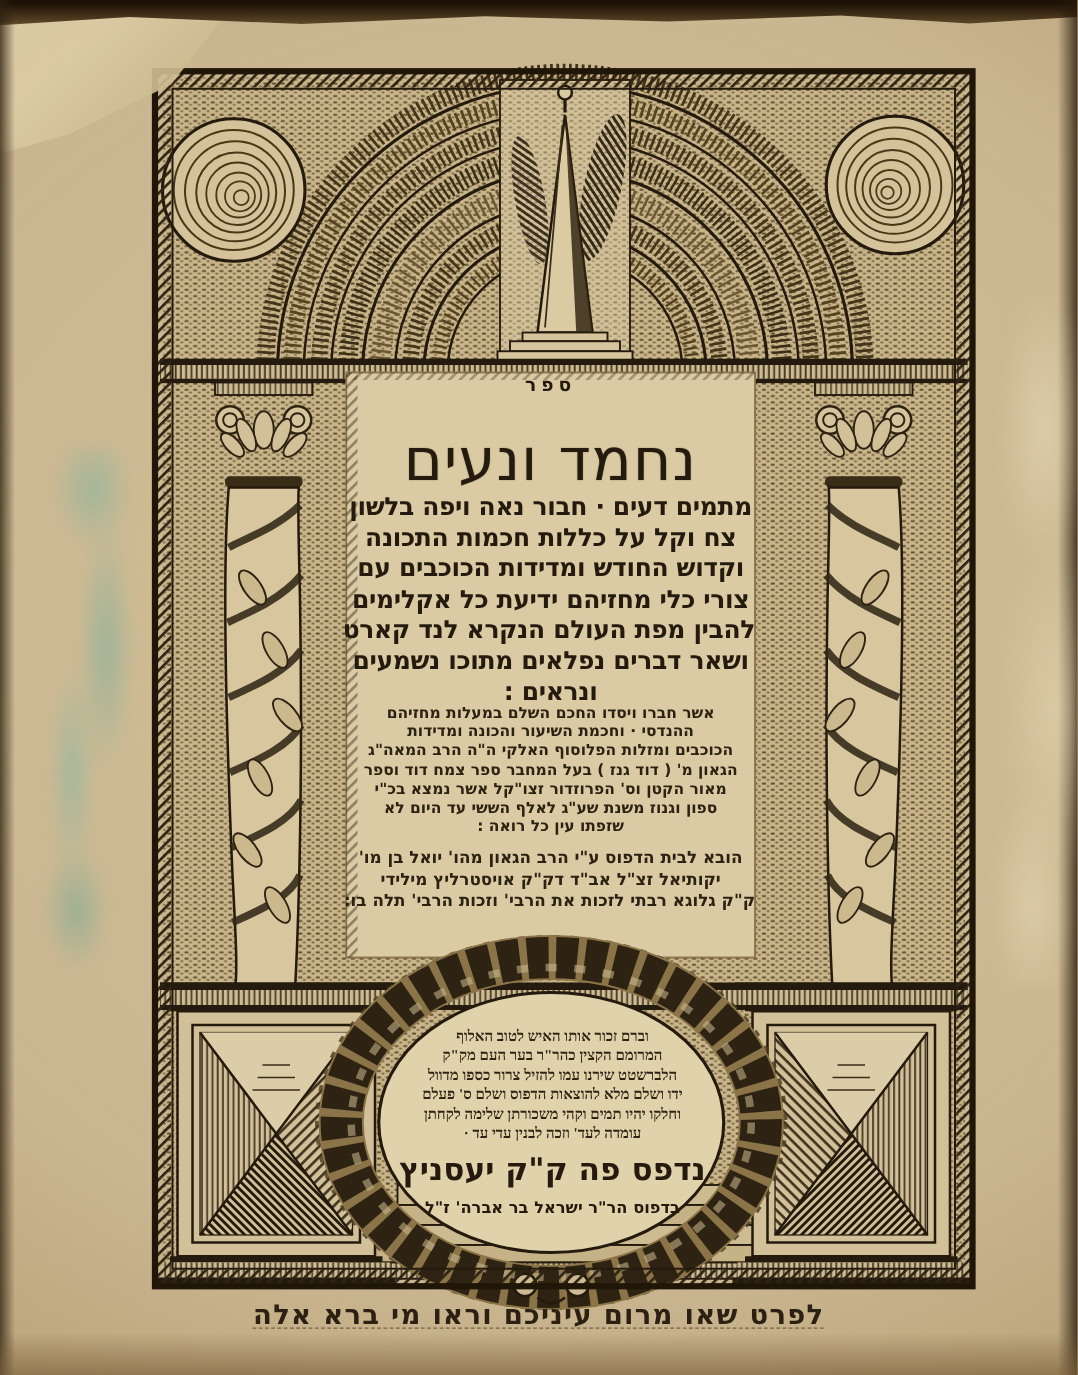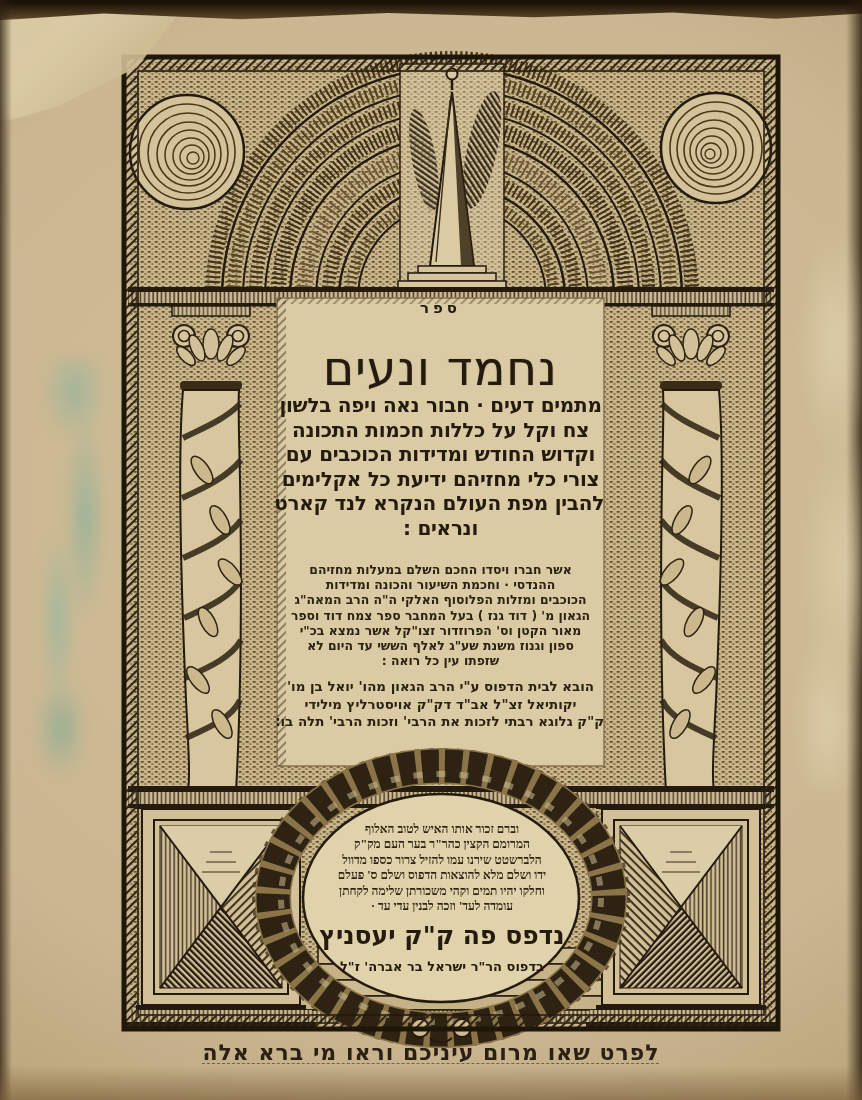--- a/index.html
+++ b/index.html
@@ -236,20 +236,21 @@
 
   <div class="txt header-word">ספר</div>
   <div class="txt main-title">נחמד ונעים</div>
 
   <div class="txt subtitle">
     <div>מתמים דעים · חבור נאה ויפה בלשון</div>
     <div>צח וקל על כללות חכמות התכונה</div>
     <div>וקדוש החודש ומדידות הכוכבים עם</div>
     <div>צורי כלי מחזיהם ידיעת כל אקלימים</div>
     <div>להבין מפת העולם הנקרא לנד קארט</div>
+    <div>ושאר דברים נפלאים מתוכו נשמעים</div>
     <div>ונראים :</div>
   </div>
 
   <div class="txt author">
     <div>אשר חברו ויסדו החכם השלם במעלות מחזיהם</div>
     <div>ההנדסי · וחכמת השיעור והכונה ומדידות</div>
     <div>הכוכבים ומזלות הפלוסוף האלקי ה"ה הרב המאה"ג</div>
     <div>הגאון מ' ( דוד גנז ) בעל המחבר ספר צמח דוד וספר</div>
     <div>מאור הקטן וס' הפרוזדור זצו"קל אשר נמצא בכ"י</div>
     <div>ספון וגנוז משנת שע"ג לאלף הששי עד היום לא</div>

